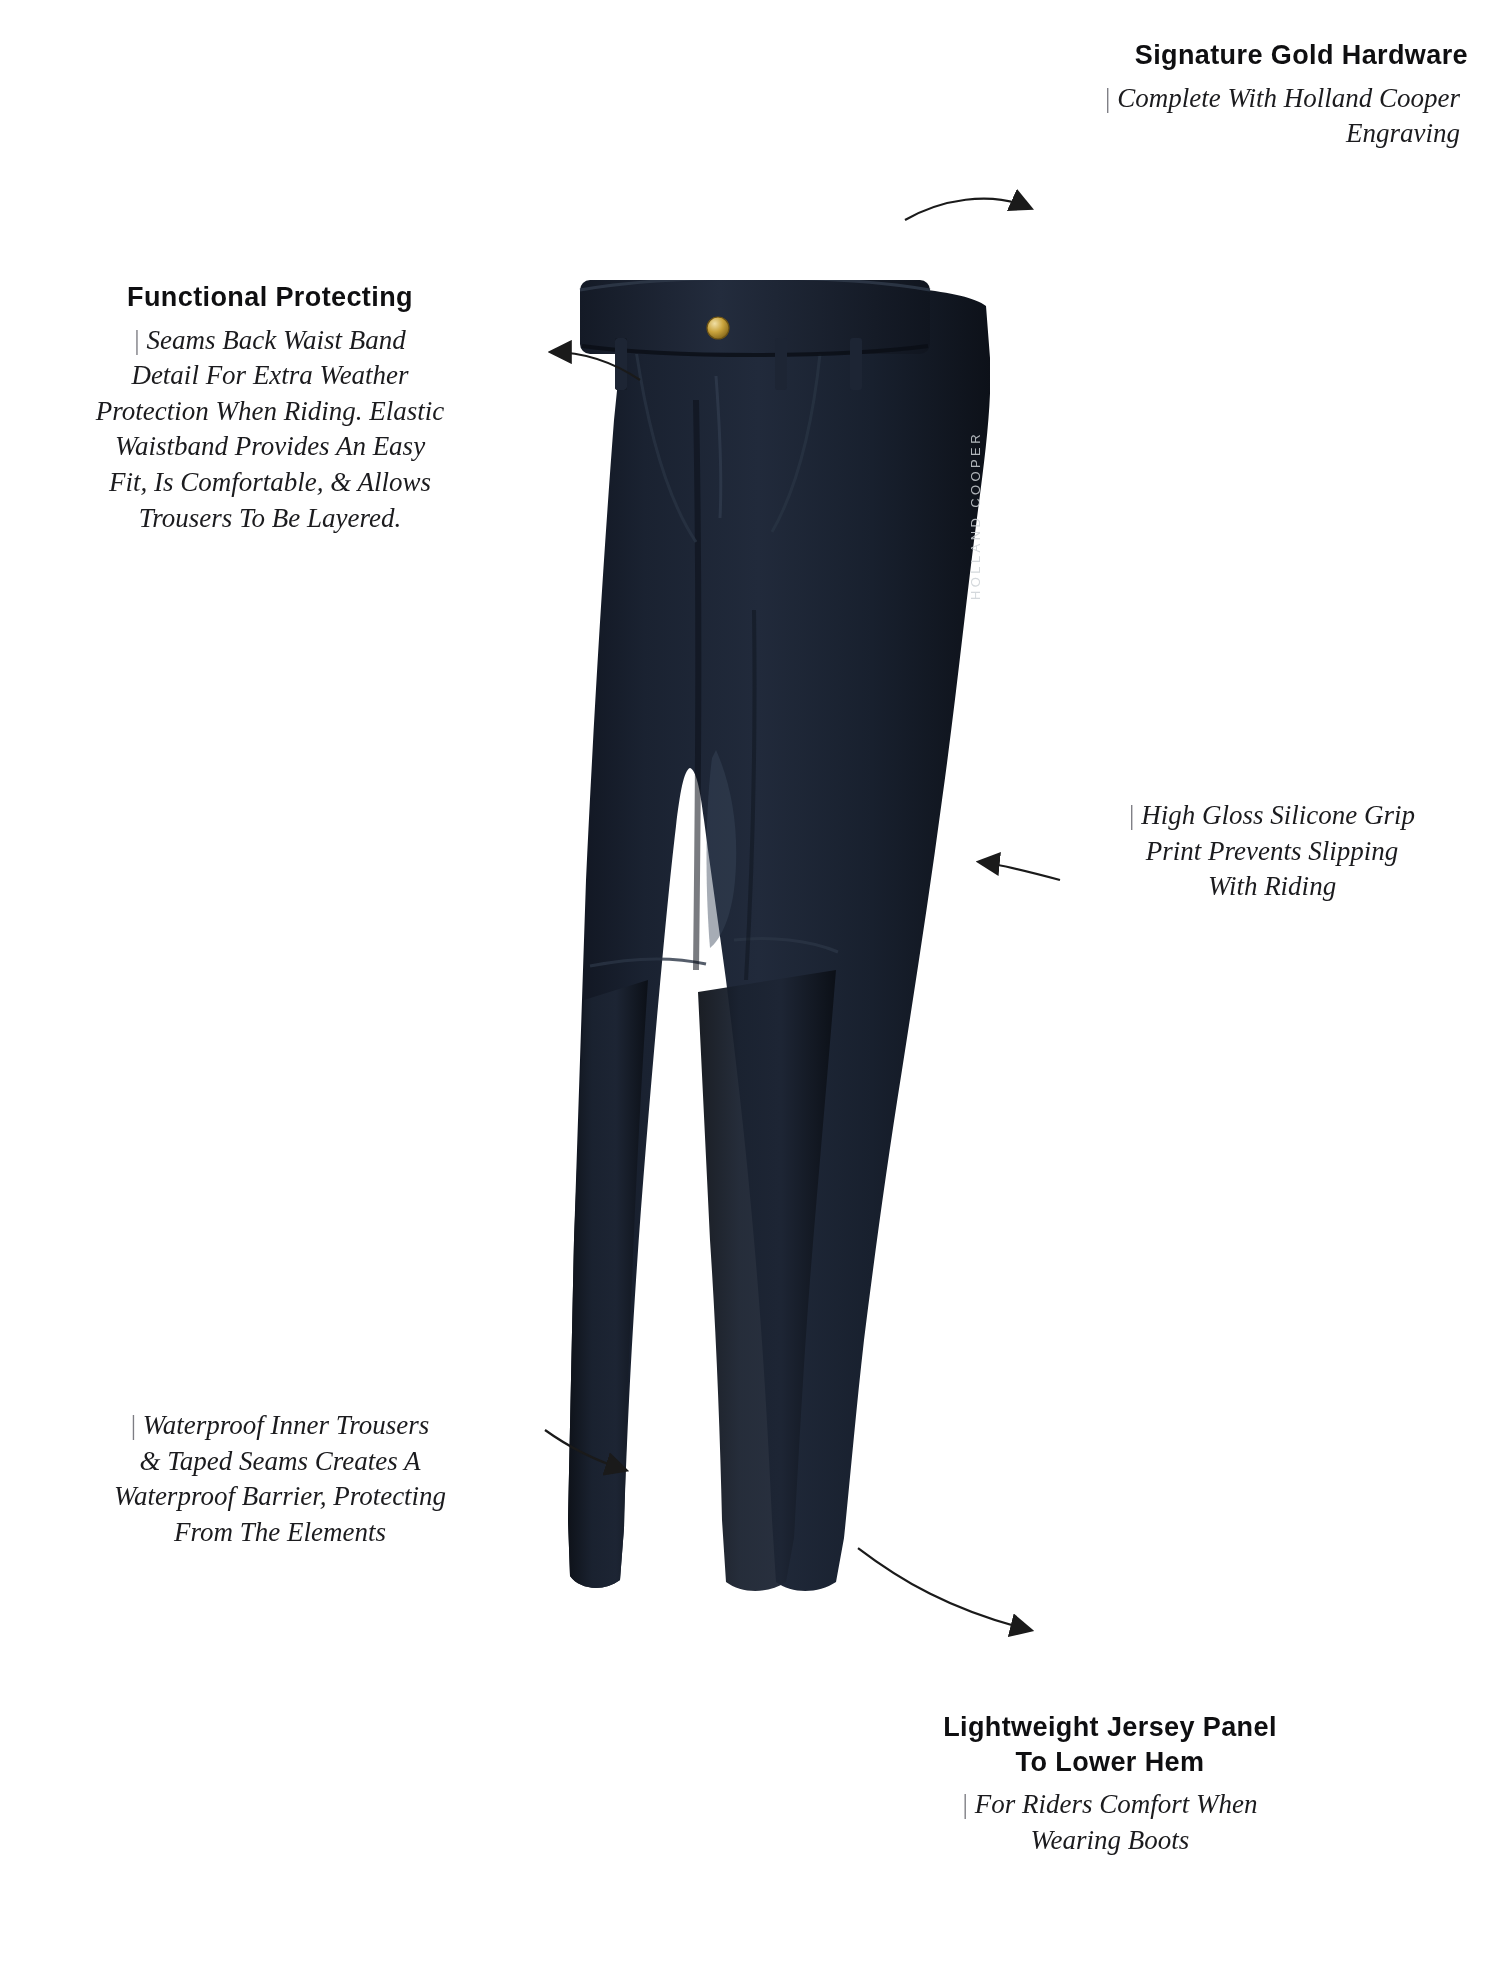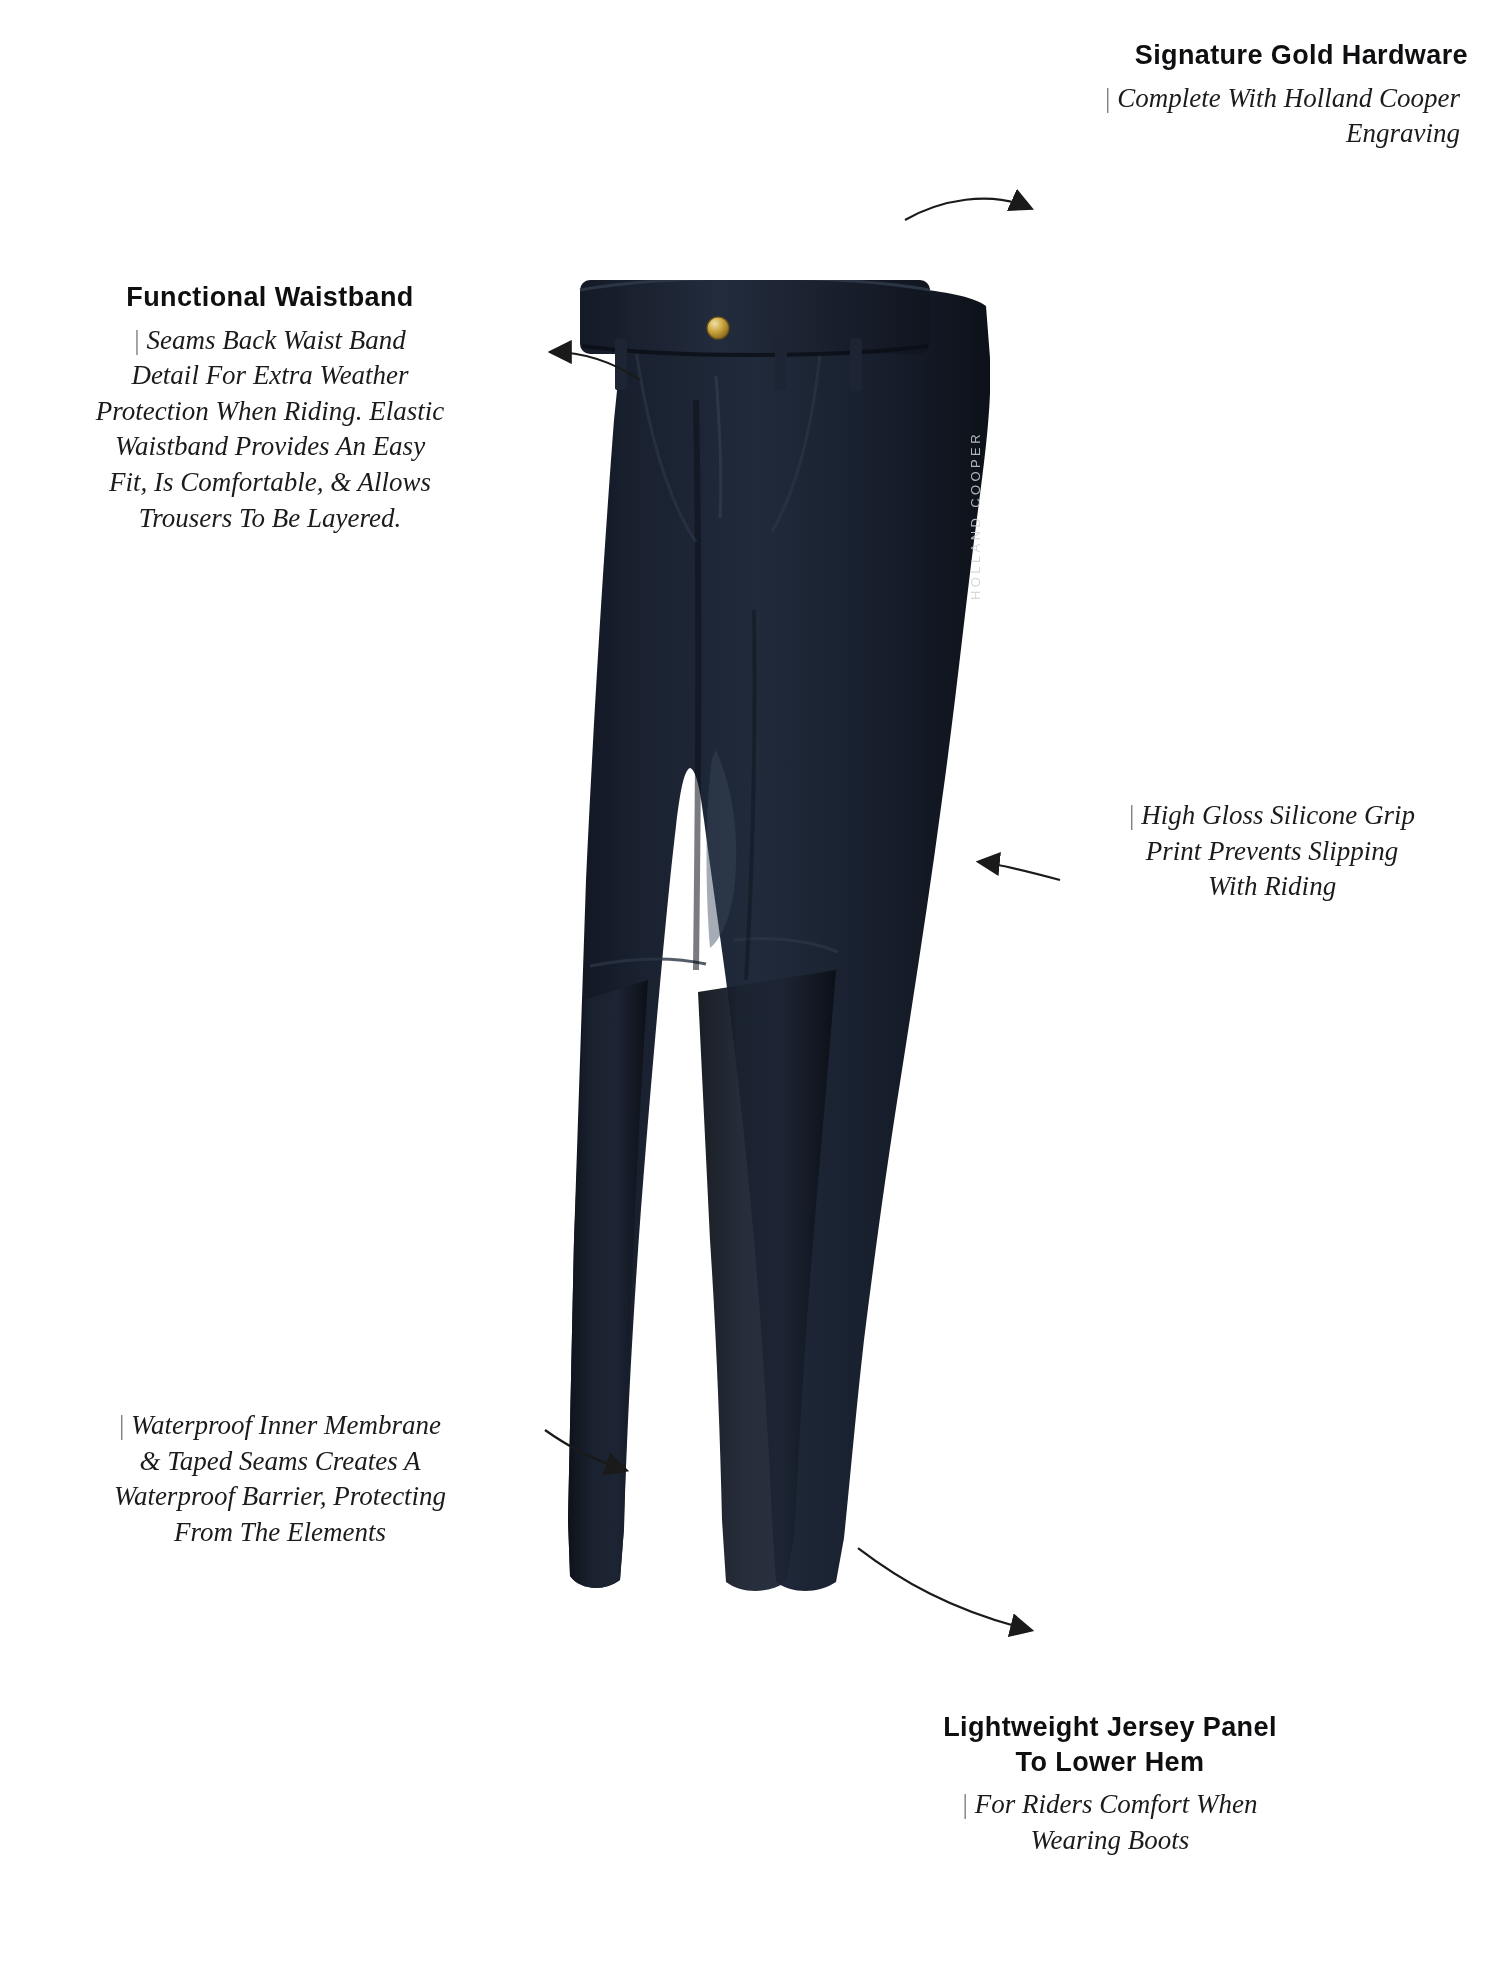--- a/index.html
+++ b/index.html
@@ -200,21 +200,21 @@
 <div class="anno anno-right" id="anno-hardware">
   <p class="title">Signature Gold Hardware</p>
   <p class="desc">
     <span class="bar">|</span>
     <span>Complete With Holland Cooper</span><br>
     <span>Engraving</span>
   </p>
 </div>
 
 <div class="anno" id="anno-waistband">
-  <p class="title">Functional Waistband</p>
+  <p class="title">Functional Protecting</p>
   <p class="desc">
     <span class="bar">|</span>
     <span>Seams Back Waist Band</span><br>
     <span>Detail For Extra Weather</span><br>
     <span>Protection When Riding.  Elastic</span><br>
     <span>Waistband Provides An Easy</span><br>
     <span>Fit, Is Comfortable, &amp; Allows</span><br>
     <span>Trousers To Be Layered.</span>
   </p>
 </div>
@@ -224,21 +224,21 @@
     <span class="bar">|</span>
     <span>High Gloss Silicone Grip</span><br>
     <span>Print Prevents Slipping</span><br>
     <span>With Riding</span>
   </p>
 </div>
 
 <div class="anno" id="anno-water">
   <p class="desc">
     <span class="bar">|</span>
-    <span>Waterproof Inner Membrane</span><br>
+    <span>Waterproof Inner Trousers</span><br>
     <span>&amp; Taped Seams Creates A</span><br>
     <span>Waterproof Barrier, Protecting</span><br>
     <span>From The Elements</span>
   </p>
 </div>
 
 <div class="anno" id="anno-jersey">
   <p class="title">
     <span>Lightweight Jersey Panel</span><br>
     <span>To Lower Hem</span>

